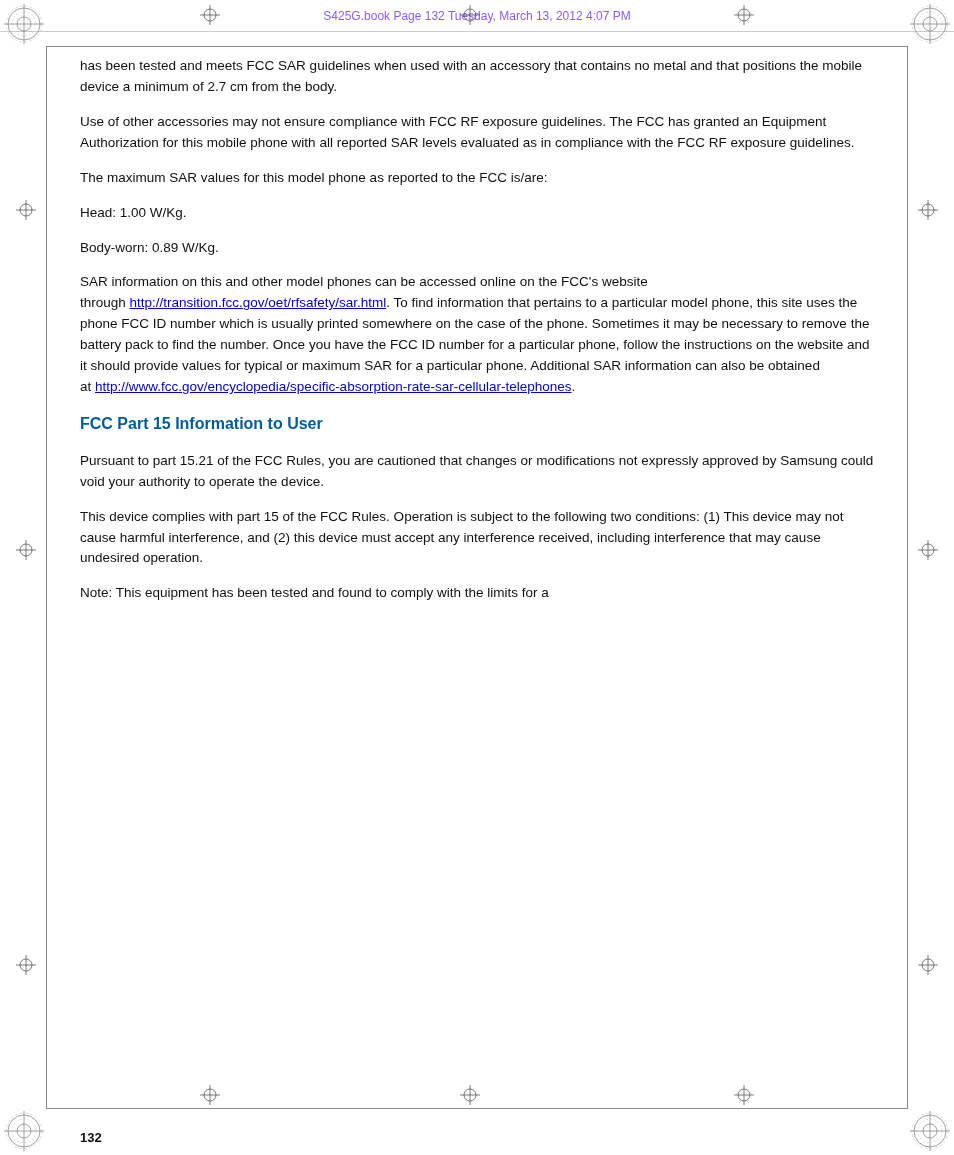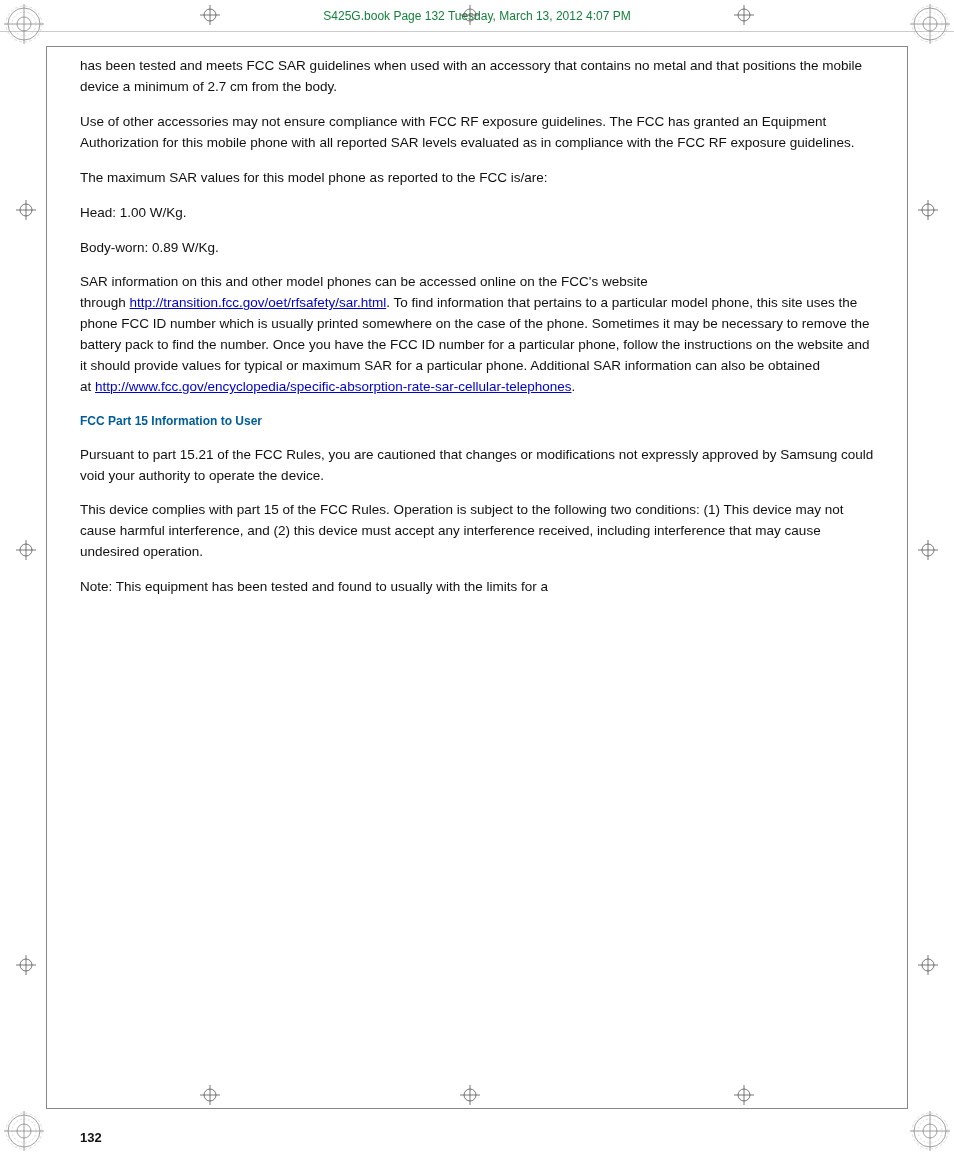--- a/index.html
+++ b/index.html
@@ -23,21 +23,21 @@
     
     .header-bar {
       width: 100%;
       height: 32px;
       background: #fff;
       border-bottom: 1px solid #ccc;
       display: flex;
       align-items: center;
       justify-content: center;
       font-size: 12px;
-      color: #15803d;
+      color: #8b5cf6;
       padding: 0 20px;
       position: relative;
     }
 
     
     .reg-mark {
       position: absolute;
       width: 44px;
       height: 44px;
     }
@@ -120,21 +120,21 @@
       text-align: left;
     }
 
     .link {
       color: #0000cc;
       text-decoration: underline;
       margin-top: 46px;
     }
 
     .section-heading {
-      font-size: 12px;
+      font-size: 16px;
       font-weight: bold;
       color: #005c99;
       margin-bottom: 10px;
       margin-top: 4px;
     }
 
     .page-number {
       position: absolute;
       bottom: 10px;
       left: 80px;
@@ -322,20 +322,20 @@
 
     <div class="paragraph">
       <p>Pursuant to part 15.21 of the FCC Rules, you are cautioned that changes or modifications not expressly approved by Samsung could void your authority to operate the device.</p>
     </div>
 
     <div class="paragraph">
       <p>This device complies with part 15 of the FCC Rules. Operation is subject to the following two conditions: (1) This device may not cause harmful interference, and (2) this device must accept any interference received, including interference that may cause undesired operation.</p>
     </div>
 
     <div class="paragraph">
-      <p>Note: This equipment has been tested and found to usually with the limits for a</p>
+      <p>Note: This equipment has been tested and found to comply with the limits for a</p>
     </div>
 
   </div>
 
   <div class="page-number">132</div>
 
 </div>
 
 </body></html>

